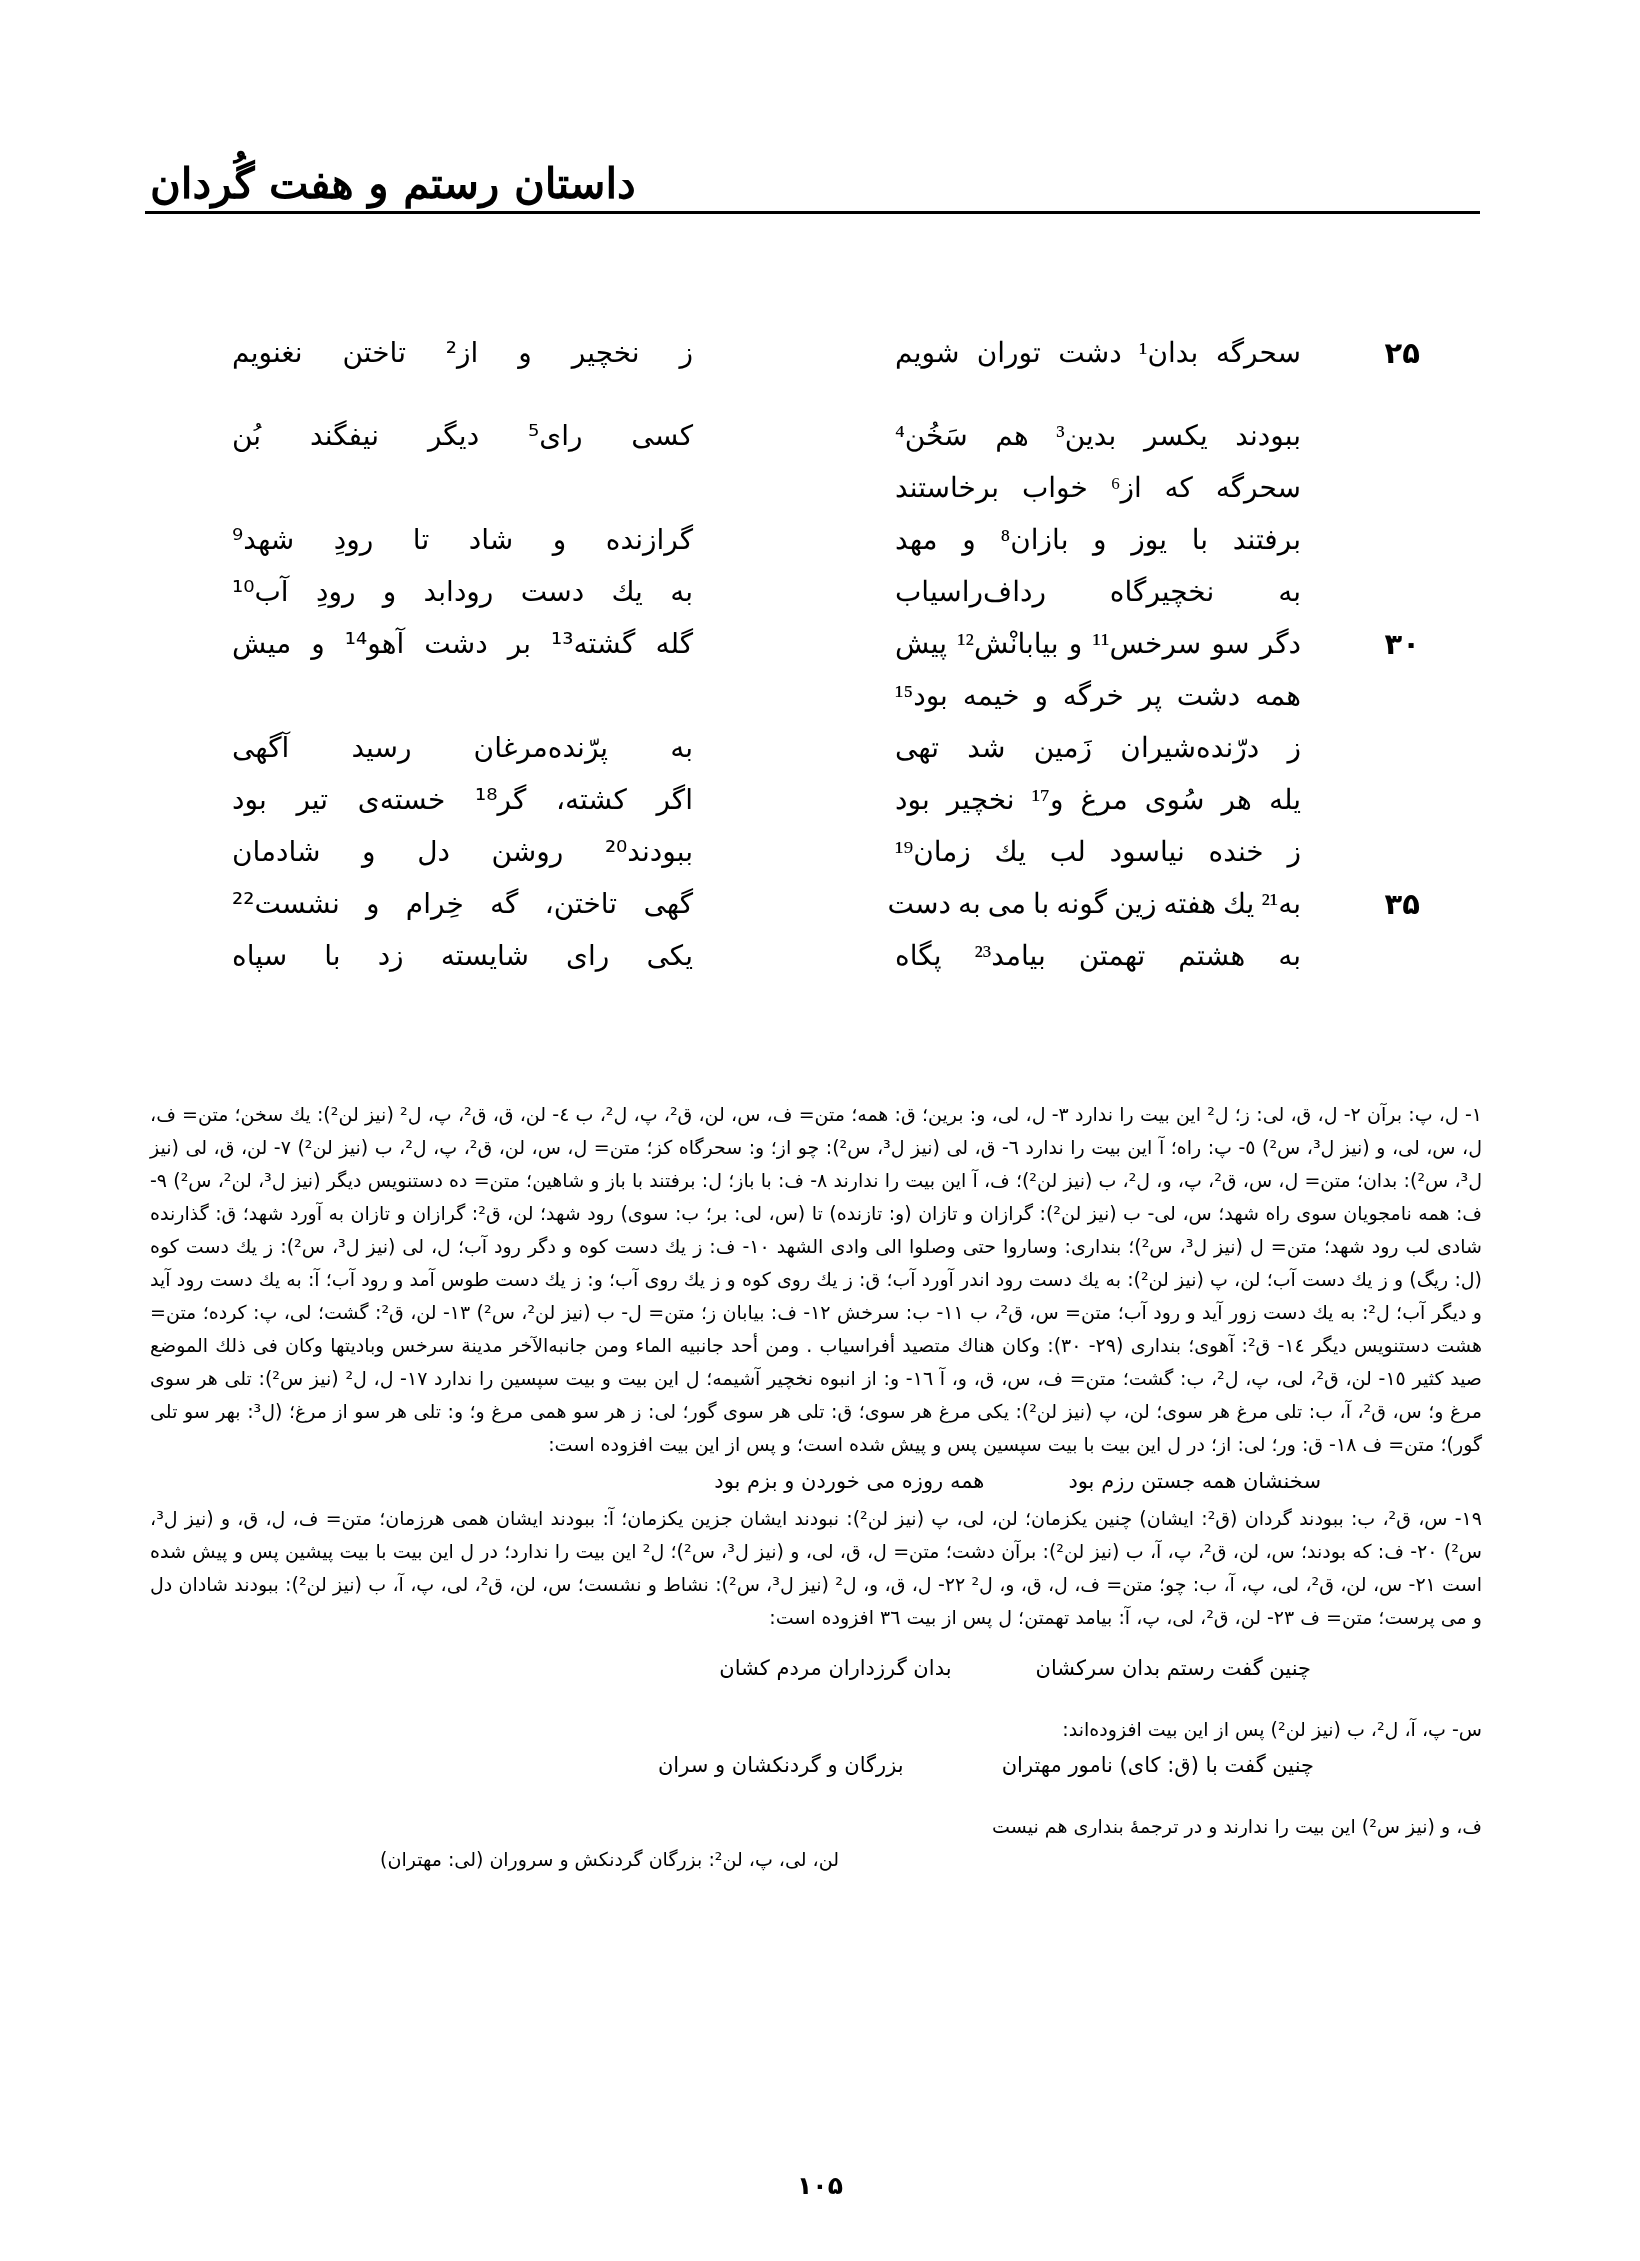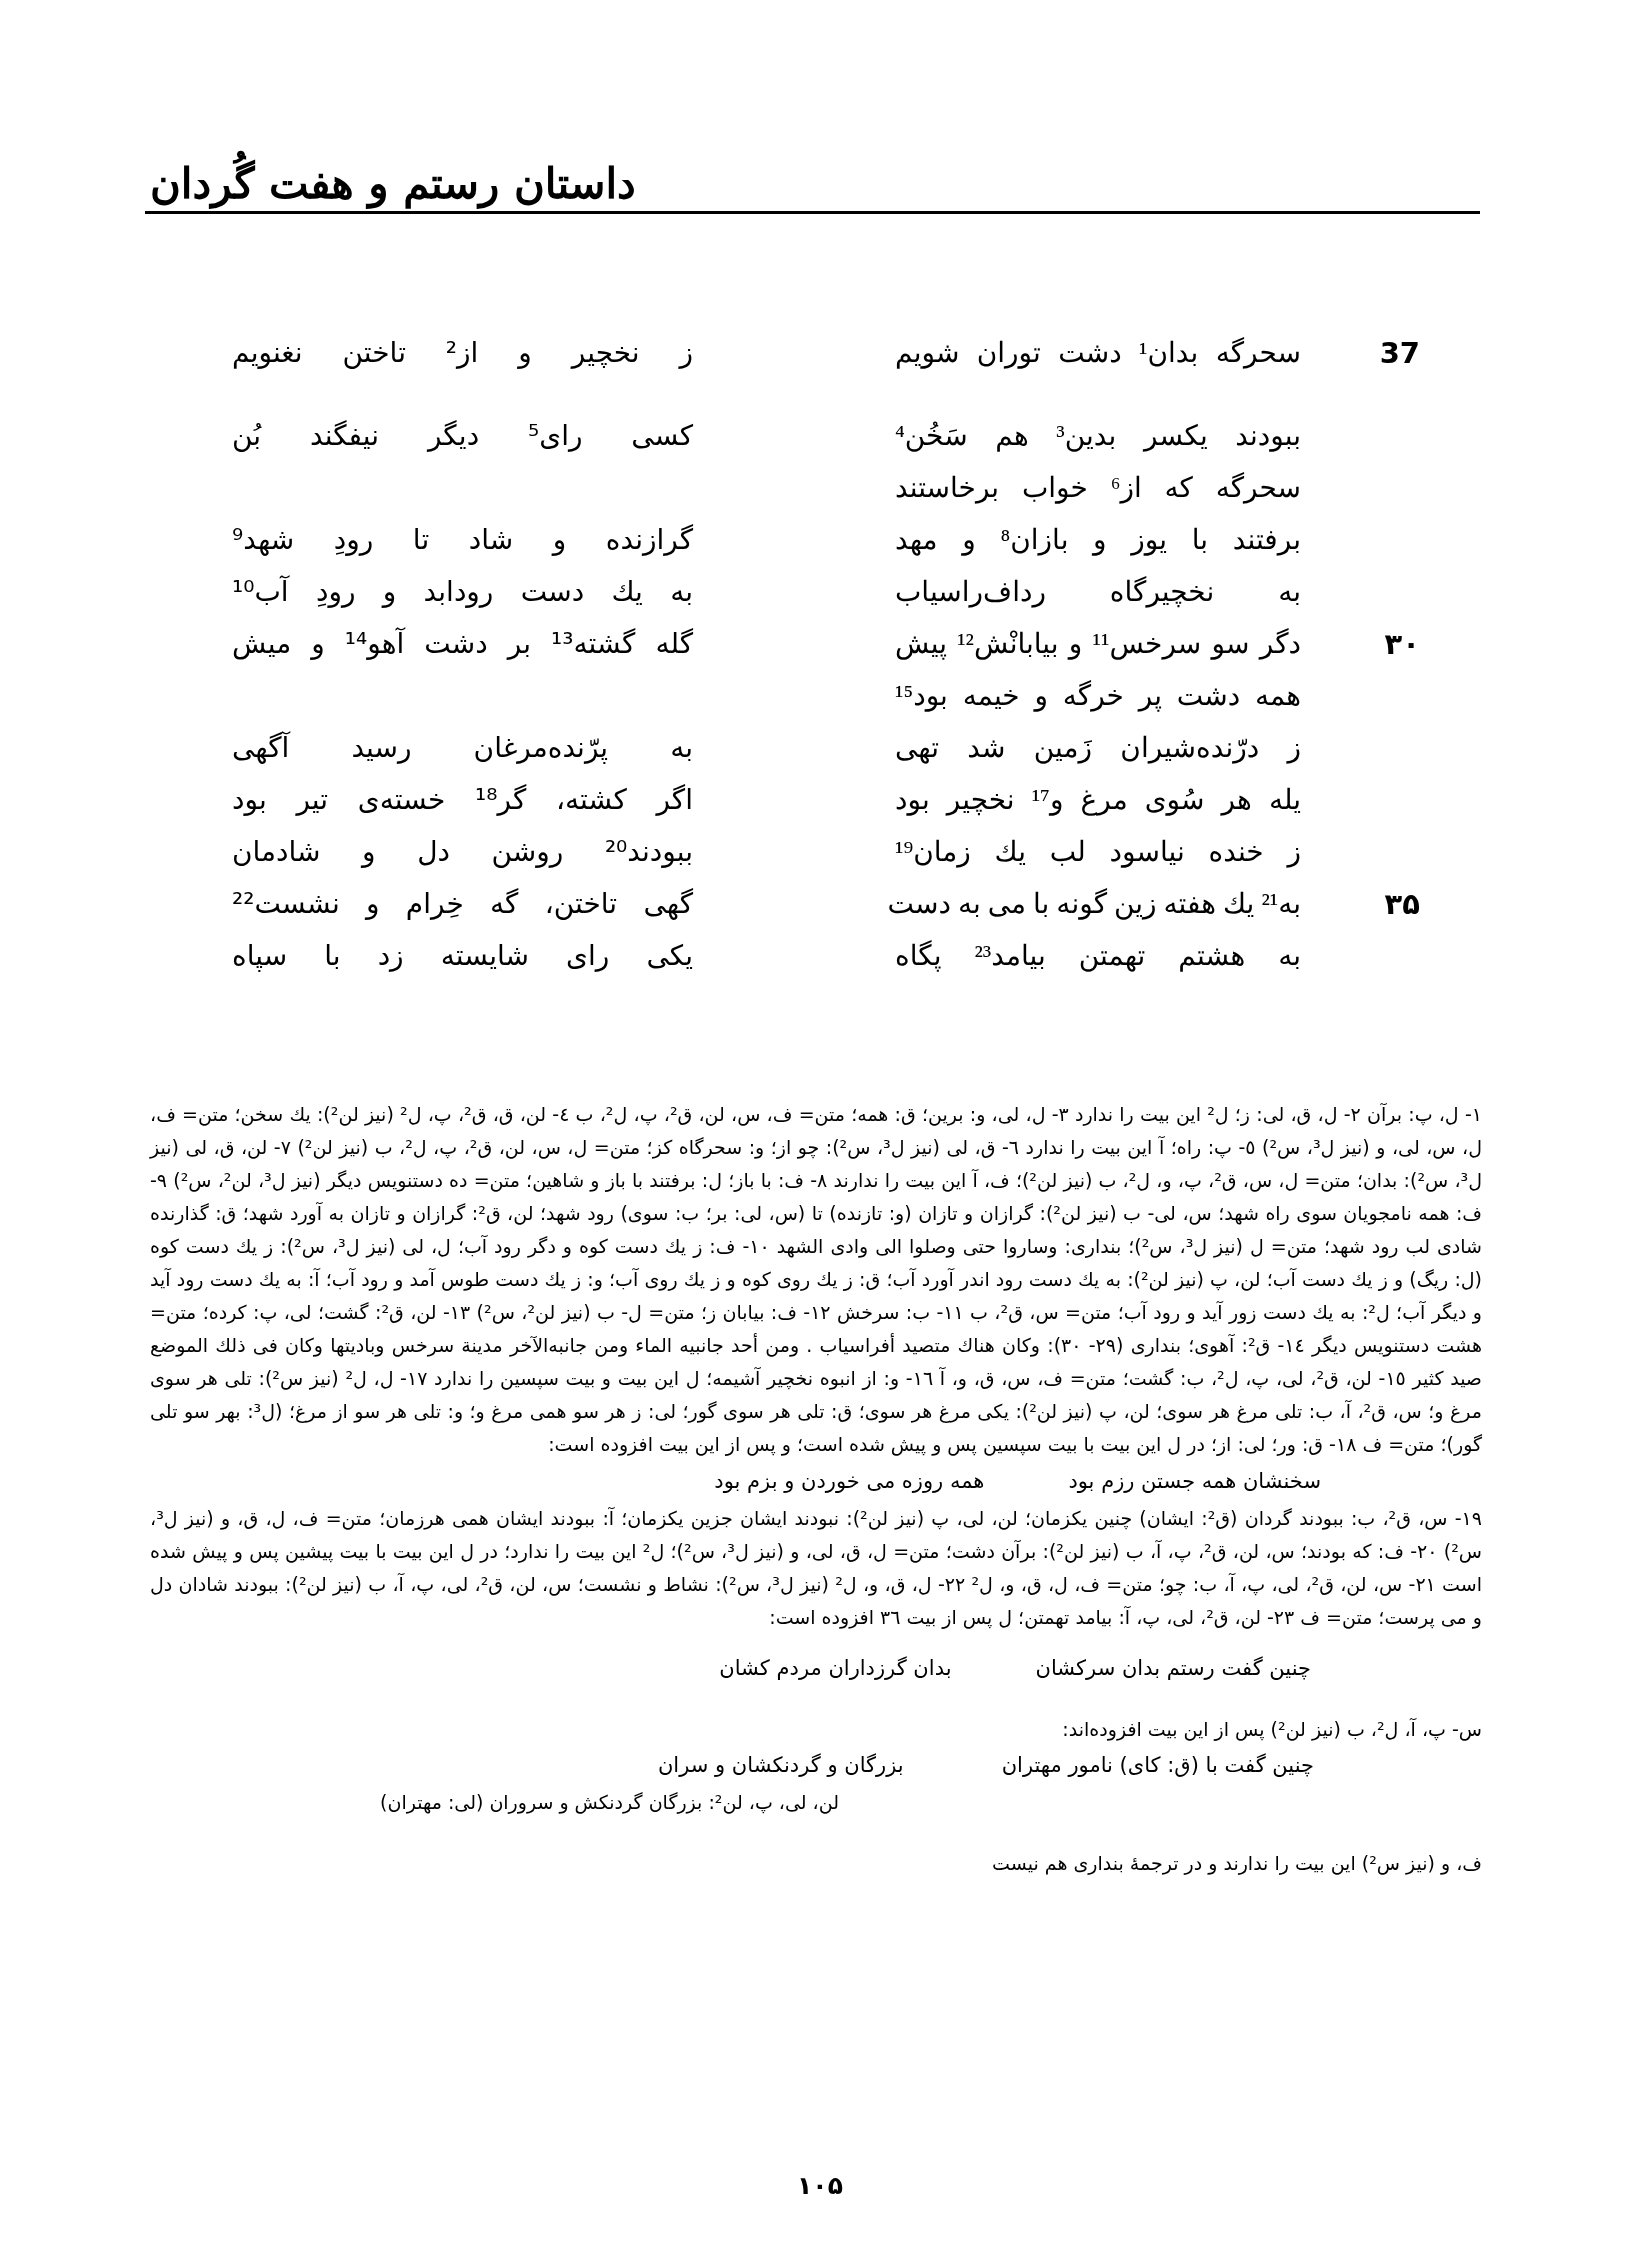--- a/index.html
+++ b/index.html
@@ -57,21 +57,21 @@
 </head>
 <body>
 
 <div class="page">
 
   <div class="running-head">داستان رستم و هفت گُردان</div>
   <div class="head-rule"></div>
 
   <div class="poem">
     <div class="bayt gap">
-      <span class="verse-num">37</span>
+      <span class="verse-num">۲۵</span>
       <span class="misra first">سحرگه بدان¹ دشت توران شویم</span>
       <span class="misra second">ز نخچیر و از² تاختن نغنویم</span>
     </div>
     <div class="bayt">
       <span class="verse-num"></span>
       <span class="misra first">ببودند یکسر بدین³ هم سَخُن⁴</span>
       <span class="misra second">کسی رای⁵ دیگر نیفگند بُن</span>
     </div>
     <div class="bayt">
       <span class="verse-num"></span>
@@ -132,19 +132,19 @@
     <p class="fn-para">١٩- س، ق²، ب: ببودند گردان (ق²: ایشان) چنین یکزمان؛ لن، لی، پ (نیز لن²): نبودند ایشان جزین یکزمان؛ آ: ببودند ایشان همی هرزمان؛ متن= ف، ل، ق، و (نیز ل³، س²) ٢٠- ف: که بودند؛ س، لن، ق²، پ، آ، ب (نیز لن²): برآن دشت؛ متن= ل، ق، لی، و (نیز ل³، س²)؛ ل² این بیت را ندارد؛ در ل این بیت با بیت پیشین پس و پیش شده است ٢١- س، لن، ق²، لی، پ، آ، ب: چو؛ متن= ف، ل، ق، و، ل² ٢٢- ل، ق، و، ل² (نیز ل³، س²): نشاط و نشست؛ س، لن، ق²، لی، پ، آ، ب (نیز لن²): ببودند شادان دل و می پرست؛ متن= ف ٢٣- لن، ق²، لی، پ، آ: بیامد تهمتن؛ ل پس از بیت ٣٦ افزوده است:</p>
     <div class="fn-verse second">
       <span>چنین گفت رستم بدان سرکشان</span>
       <span>بدان گرزداران مردم کشان</span>
     </div>
     <p class="fn-note-line">س- پ، آ، ل²، ب (نیز لن²) پس از این بیت افزوده‌اند:</p>
     <div class="fn-verse third">
       <span>چنین گفت با (ق: کای) نامور مهتران</span>
       <span>بزرگان و گردنکشان و سران</span>
     </div>
+    <p class="fn-note-line space-top2">ف، و (نیز س²) این بیت را ندارند و در ترجمهٔ بنداری هم نیست</p>
     <p class="fn-note-line indent">لن، لی، پ، لن²: بزرگان گردنکش و سروران (لی: مهتران)</p>
-    <p class="fn-note-line space-top2">ف، و (نیز س²) این بیت را ندارند و در ترجمهٔ بنداری هم نیست</p>
   </div>
 
   <div class="page-number">١٠۵</div>
 </div>
 
 
 </body></html>

